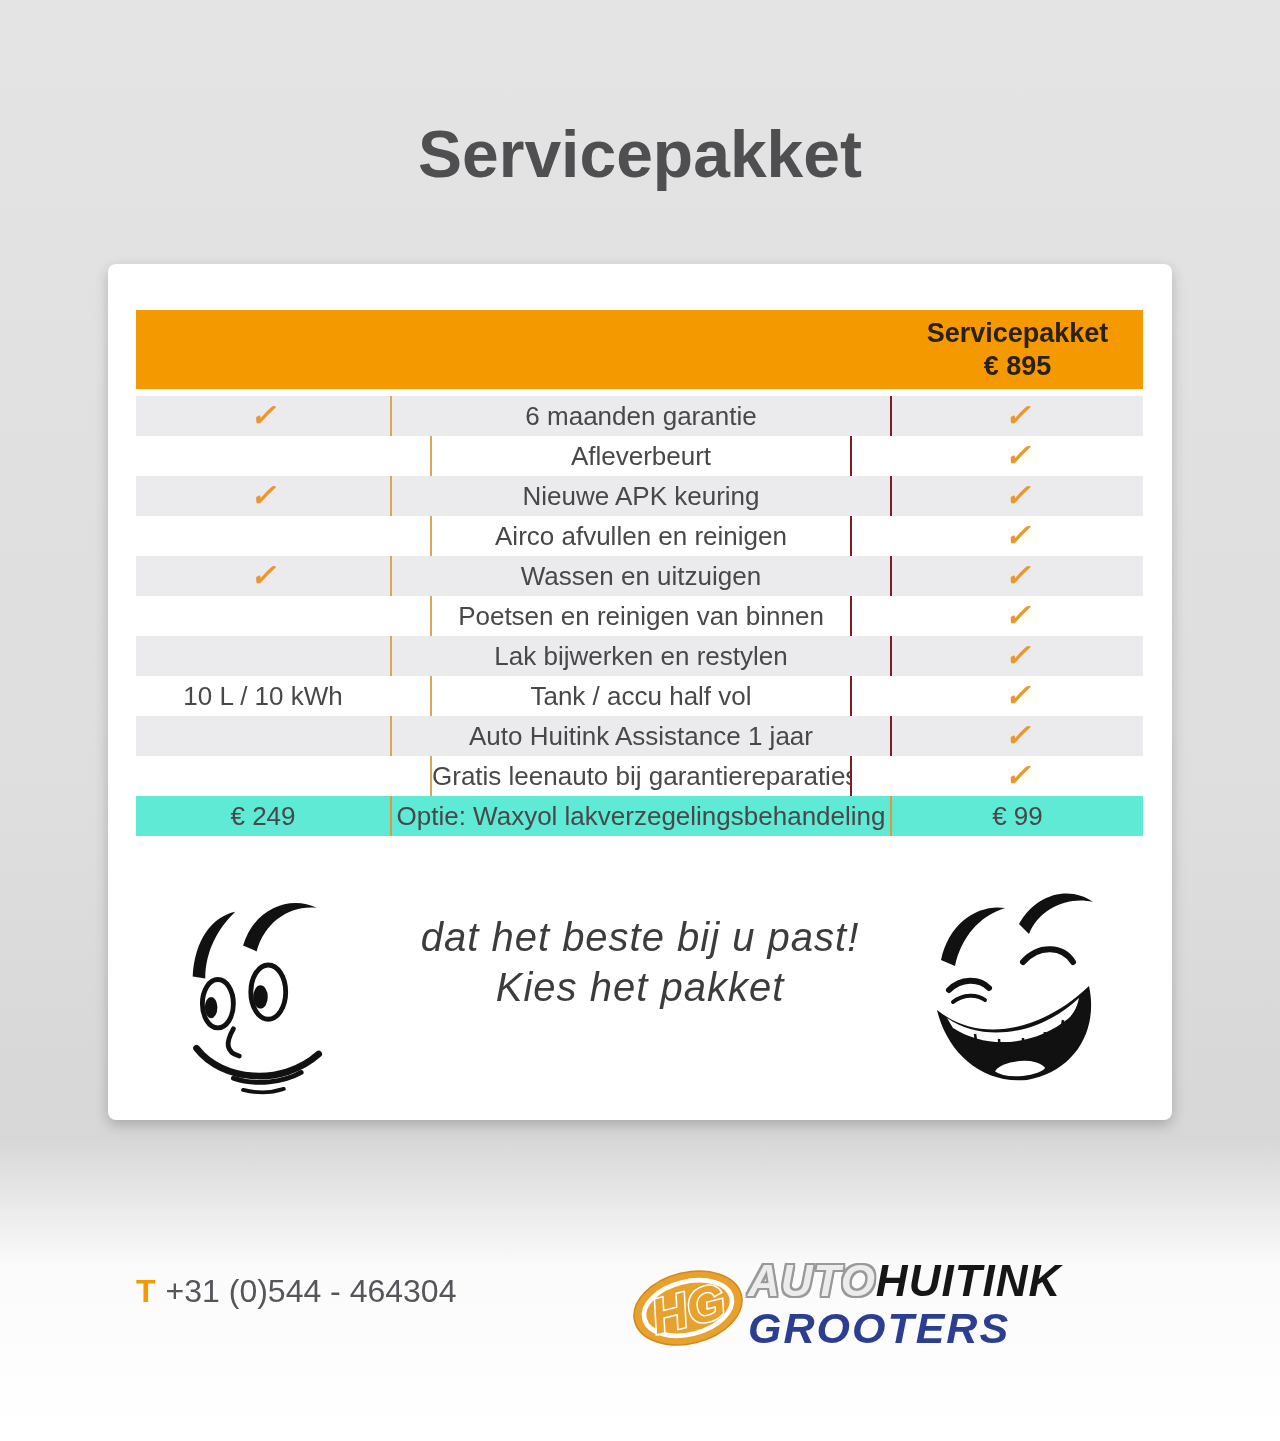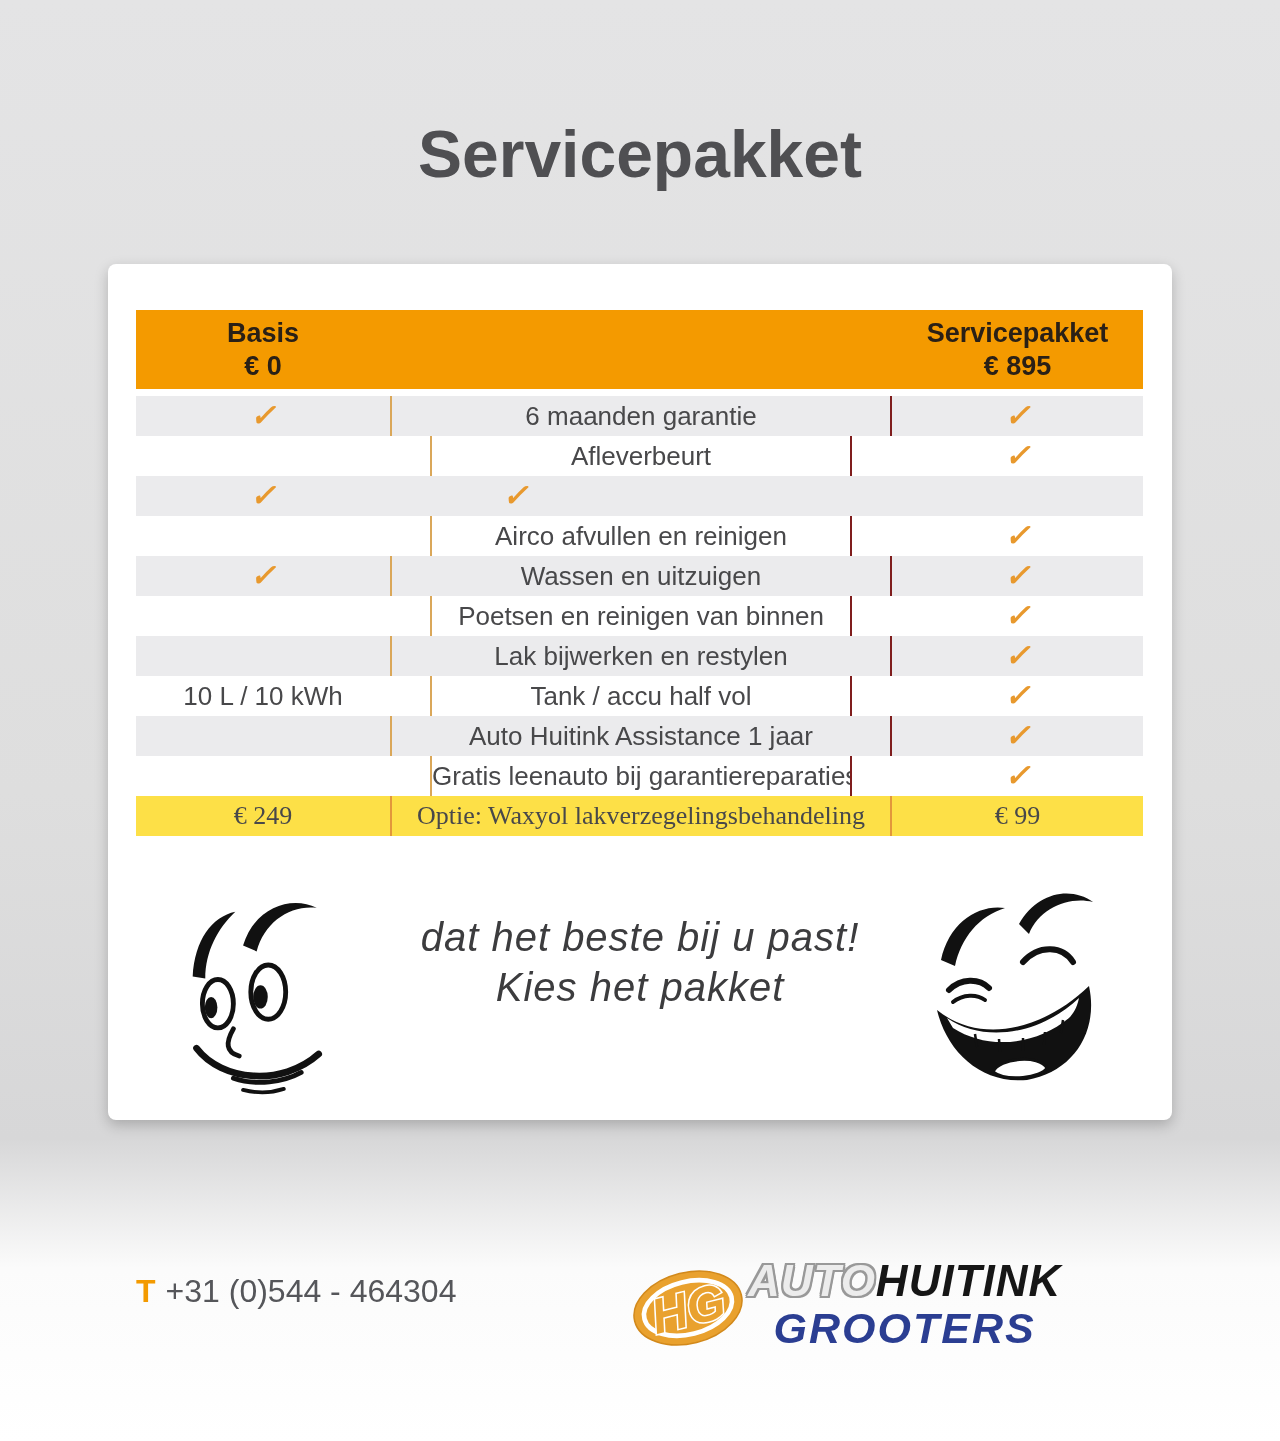--- a/index.html
+++ b/index.html
@@ -35,21 +35,21 @@
     text-align:center; font-weight:bold; font-size:27px; line-height:33px;
     color:#2a2016;
   }
   .hcell.h-left { width:254px; }
   .hcell.h-mid  { flex:1; }
   .hcell.h-right{ width:251px; }
 
   .trow { display:flex; height:40px; }
   .trow.gray  { background:#ebebed; }
   .trow.white { background:#ffffff;gap:40px; }
-  .trow.highlight { background:#fde047;font-family:Liberation Serif, serif; }
+  .trow.highlight { background:#5eead4; }
   .cell {
     font-size:26px; color:#48484a; line-height:40px; text-align:center;
     white-space:nowrap; overflow:hidden;
   }
   .cell.c1 { width:254px; }
   .cell.c2 { flex:1; border-left:2px solid #daa759; border-right:2px solid #7f1d1d; }
   .cell.c3 { width:251px; }
   .trow.highlight .cell.c2 { border-left-color:#e2973b; border-right-color:#e2973b; }
   .check {
     color:#e8992e; font-weight:bold; font-style:italic; font-size:31px;
@@ -68,63 +68,60 @@
   
   .footer-contact {
     position:absolute; left:136px; top:1270px;
     font-size:32px; line-height:42px; color:#55565a;
   }
   .phone-prefix { color:#f39a00; font-weight:bold; margin-right:10px; }
   .website { color:#55565a; text-decoration:none; }
 
   .logo { position:absolute; left:630px; top:1256px; width:530px; height:104px; }
   .logo-badge { position:absolute; left:0; top:6px; }
-  .logo-words { position:absolute; left:118px; top:2px; font-style:italic; font-weight:bold;text-align:center; }
+  .logo-words { position:absolute; left:118px; top:2px; font-style:italic; font-weight:bold; }
   .logo-line1 { font-size:44px; line-height:46px; letter-spacing:1px; white-space:nowrap; }
   .logo-auto {
     color:#ececec;
     text-shadow:-2px -2px 0 #999,2px -2px 0 #999,-2px 2px 0 #999,2px 2px 0 #999,0 2px 0 #999,2px 0 0 #999,0 -2px 0 #999,-2px 0 0 #999;
   }
   .logo-huitink { color:#161616; }
   .logo-grooters {
     font-size:43px; line-height:48px; letter-spacing:2px; color:#2b3e92; margin-top:0px;
   }
 </style>
 </head>
 <body>
 
 <div class="page-title">Servicepakket</div>
 
 <div class="card">
 
   <div class="price-table">
     <div class="t-header">
-      <div class="hcell h-left">
-        <span>Basis</span>
-        <span>€ 0</span>
-      </div>
       <div class="hcell h-mid"></div>
       <div class="hcell h-right">
         <span>Servicepakket</span>
         <span>€ 895</span>
       </div>
     </div>
     <div id="table-body">
         <div class="trow gray">
           <div class="cell c1"><span class="check">✓</span></div>
           <div class="cell c2">6 maanden garantie</div>
           <div class="cell c3"><span class="check">✓</span></div>
         </div>
         <div class="trow white">
           <div class="cell c1"></div>
           <div class="cell c2">Afleverbeurt</div>
           <div class="cell c3"><span class="check">✓</span></div>
         </div>
         <div class="trow gray">
           <div class="cell c1"><span class="check">✓</span></div>
+          <div class="cell c2">Nieuwe APK keuring</div>
           <div class="cell c3"><span class="check">✓</span></div>
         </div>
         <div class="trow white">
           <div class="cell c1"></div>
           <div class="cell c2">Airco afvullen en reinigen</div>
           <div class="cell c3"><span class="check">✓</span></div>
         </div>
         <div class="trow gray">
           <div class="cell c1"><span class="check">✓</span></div>
           <div class="cell c2">Wassen en uitzuigen</div>

